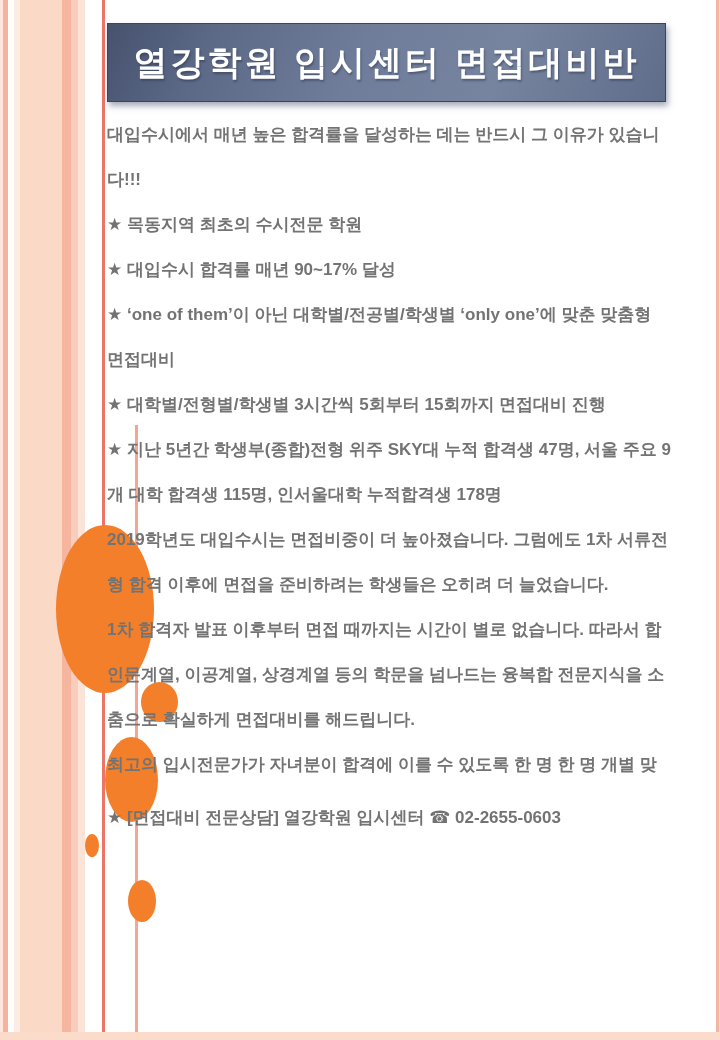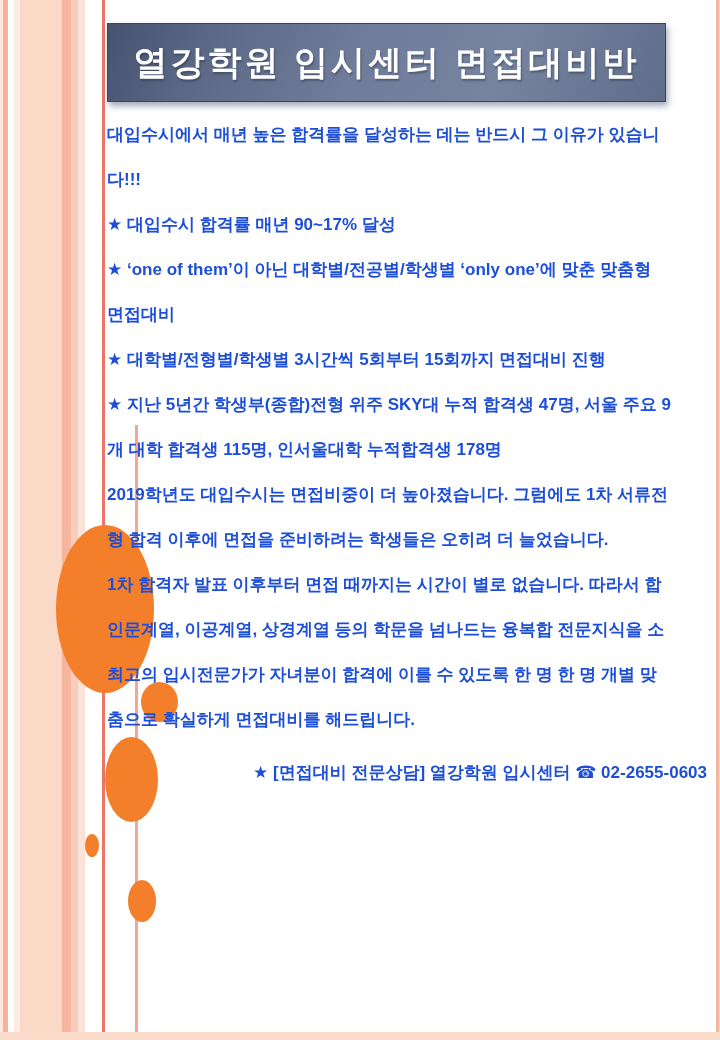--- a/index.html
+++ b/index.html
@@ -44,24 +44,24 @@
     box-shadow:2px 4px 6px rgba(80,90,115,0.5);
     display:flex;align-items:center;justify-content:center;
   }
   .title{
     color:#ffffff;font-size:34px;font-weight:bold;letter-spacing:3px;
     text-shadow:1px 2px 2px rgba(40,48,70,0.45);white-space:nowrap;
   }
   
   .body-text{position:absolute;left:107px;top:112px;width:600px;z-index:6;}
   .para{margin:0;}
-  .para:last-child{margin-top:8px;text-align:right;}
+  .para:last-child{margin-top:8px;}
   .line{
     height:45px;line-height:45px;white-space:nowrap;
-    font-size:17px;font-weight:bold;color:#1d4ed8;letter-spacing:0px;
+    font-size:17px;font-weight:bold;color:#737373;letter-spacing:0px;
   }
 </style>
 </head>
 <body>
 
 <div class="page">
   <div class="stripes"></div>
   <div class="vline1"></div>
   <div class="vline2"></div>
   <div class="rband"></div>
@@ -76,20 +76,23 @@
   <div class="banner">
     <div class="title">열강학원 입시센터 면접대비반</div>
   </div>
 
   <div class="body-text">
       <div class="para">
         <div class="line">대입수시에서 매년 높은 합격률을 달성하는 데는 반드시 그 이유가 있습니</div>
         <div class="line">다!!!</div>
       </div>
       <div class="para">
+        <div class="line">★ 목동지역 최초의 수시전문 학원</div>
+      </div>
+      <div class="para">
         <div class="line">★ 대입수시 합격률 매년 90~17% 달성</div>
       </div>
       <div class="para">
         <div class="line">★ ‘one of them’이 아닌 대학별/전공별/학생별 ‘only one’에 맞춘 맞춤형</div>
         <div class="line">면접대비</div>
       </div>
       <div class="para">
         <div class="line">★ 대학별/전형별/학생별 3시간씩 5회부터 15회까지 면접대비 진행</div>
       </div>
       <div class="para">
@@ -98,20 +101,20 @@
       </div>
       <div class="para">
         <div class="line">2019학년도 대입수시는 면접비중이 더 높아졌습니다. 그럼에도 1차 서류전</div>
         <div class="line">형 합격 이후에 면접을 준비하려는 학생들은 오히려 더 늘었습니다.</div>
       </div>
       <div class="para">
         <div class="line">1차 합격자 발표 이후부터 면접 때까지는 시간이 별로 없습니다. 따라서 합</div>
       </div>
       <div class="para">
         <div class="line">인문계열, 이공계열, 상경계열 등의 학문을 넘나드는 융복합 전문지식을 소</div>
+        <div class="line">춤으로 확실하게 면접대비를 해드립니다.</div>
         <div class="line">최고의 입시전문가가 자녀분이 합격에 이를 수 있도록 한 명 한 명 개별 맞</div>
-        <div class="line">춤으로 확실하게 면접대비를 해드립니다.</div>
       </div>
       <div class="para">
         <div class="line">★ [면접대비 전문상담] 열강학원 입시센터 ☎ 02-2655-0603</div>
       </div>
     </div>
 </div>
 
 </body></html>

